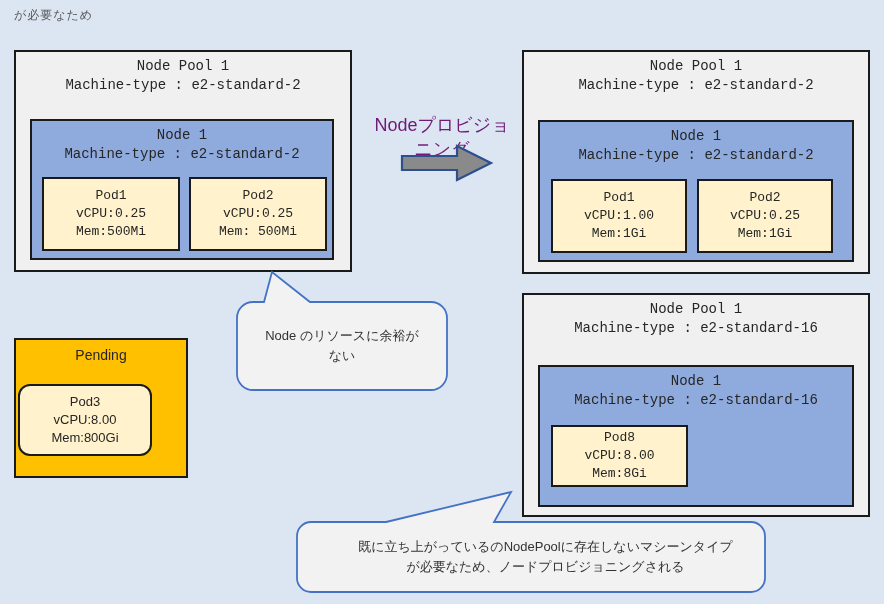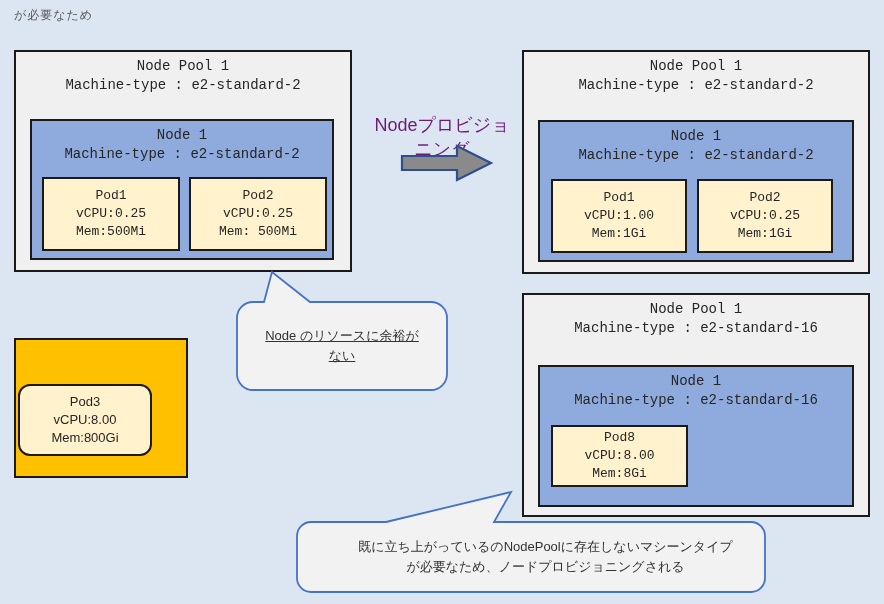--- a/index.html
+++ b/index.html
@@ -94,31 +94,32 @@
     <div class="node-sub">Machine-type : e2-standard-16</div>
     <div class="pod" style="left:11px;top:58px;width:137px;height:62px;">
       <div>Pod8</div>
       <div>vCPU:8.00</div>
       <div>Mem:8Gi</div>
     </div>
   </div>
 </div>
 
 <div class="abs pending" style="left:14px;top:338px;width:174px;height:140px;">
+  <div class="pending-title">Pending</div>
   <div class="pod" style="left:2px;top:44px;width:134px;height:72px;border-radius:12px;">
     <div>Pod3</div>
     <div>vCPU:8.00</div>
     <div>Mem:800Gi</div>
   </div>
 </div>
 
 <svg class="abs" style="left:230px;top:265px;" width="230" height="132" viewBox="0 0 230 132">
   <path d="M 34 37 L 42 7 L 80 37 L 201 37 A 16 16 0 0 1 217 53 L 217 109 A 16 16 0 0 1 201 125 L 23 125 A 16 16 0 0 1 7 109 L 7 53 A 16 16 0 0 1 23 37 L 34 37 Z" fill="#F2F2F2" stroke="#4472C4" stroke-width="1.8"></path>
 </svg>
-<div class="abs callout-text" style="left:239px;top:303px;width:206px;height:86px;text-decoration:underline;">
+<div class="abs callout-text" style="left:239px;top:303px;width:206px;height:86px;">
   <div>Node のリソースに余裕が</div>
   <div>ない</div>
 </div>
 
 <svg class="abs" style="left:290px;top:485px;" width="490" height="114" viewBox="0 0 490 114">
   <path d="M 96 37 L 221 7 L 204 37 L 461 37 A 14 14 0 0 1 475 51 L 475 93 A 14 14 0 0 1 461 107 L 21 107 A 14 14 0 0 1 7 93 L 7 51 A 14 14 0 0 1 21 37 L 96 37 Z" fill="#F2F2F2" stroke="#4472C4" stroke-width="1.8"></path>
 </svg>
 <div class="abs callout-text" style="left:299px;top:523px;width:464px;height:68px;padding-left:29px;">
   <div>既に立ち上がっているのNodePoolに存在しないマシーンタイプ</div>
   <div>が必要なため、ノードプロビジョニングされる</div>

